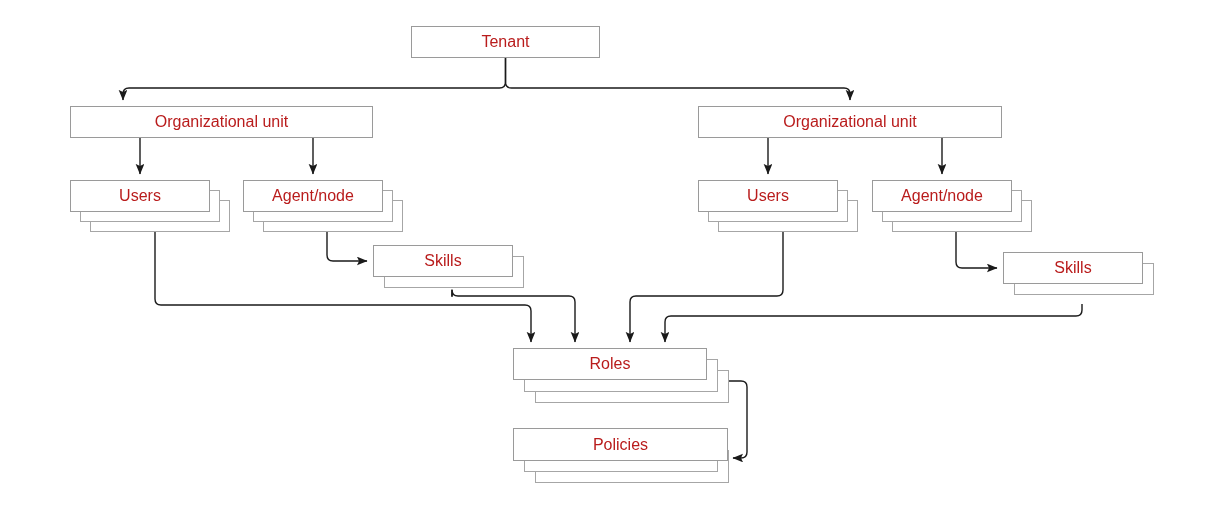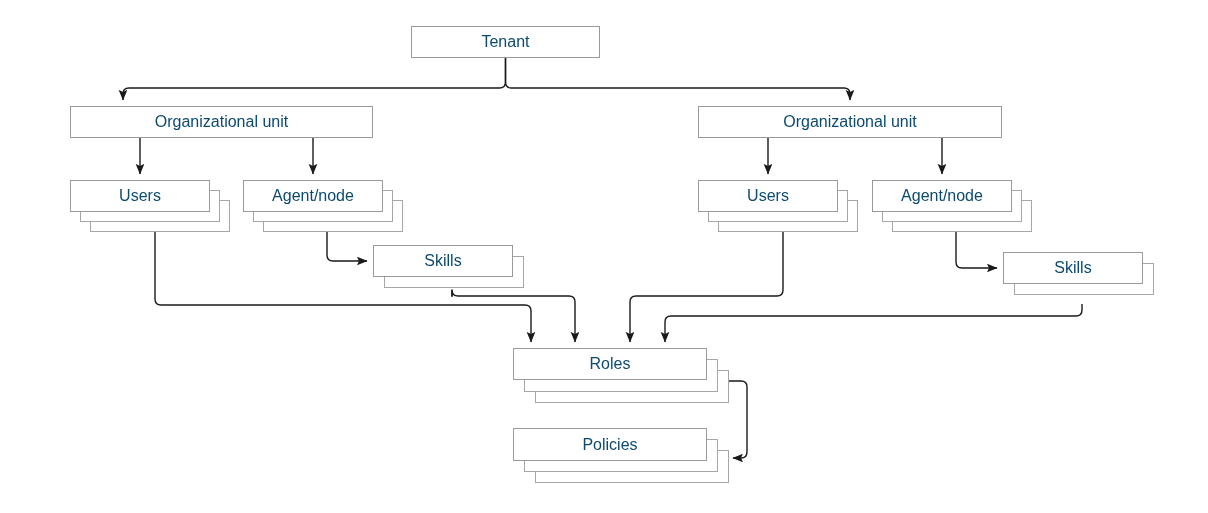--- a/index.html
+++ b/index.html
@@ -23,21 +23,21 @@
     height: 513px;
   }
   .node-box {
     position: absolute;
     box-sizing: border-box;
     background: #ffffff;
     border: 1px solid #9a9a9a;
     display: flex;
     align-items: center;
     justify-content: center;
-    color: #0c4a6e;
+    color: #b91c1c;
     font-family: "Liberation Sans", sans-serif;
     font-size: 16px;
     line-height: 1;
     white-space: nowrap;
   }
   .stack-layer {
     position: absolute;
     box-sizing: border-box;
     background: #ffffff;
     border: 1px solid #a6a6a6;
@@ -133,17 +133,17 @@
   </div>
 
   <div class="stack-layer" style="left:535px; top:370px; width:194px; height:33px;"></div>
   <div class="stack-layer" style="left:524px; top:359px; width:194px; height:33px;"></div>
   <div class="node-box" style="left:513px; top:348px; width:194px; height:32px;">
     <span class="node-label">Roles</span>
   </div>
 
   <div class="stack-layer" style="left:535px; top:450px; width:194px; height:33px;"></div>
   <div class="stack-layer" style="left:524px; top:439px; width:194px; height:33px;"></div>
-  <div class="node-box" style="left:513px; top:428px; width:194px; height:33px;">
+  <div class="node-box" style="left:513px; top:428px; width:215px; height:33px;">
     <span class="node-label">Policies</span>
   </div>
 
 </div>
 
 </body></html>

